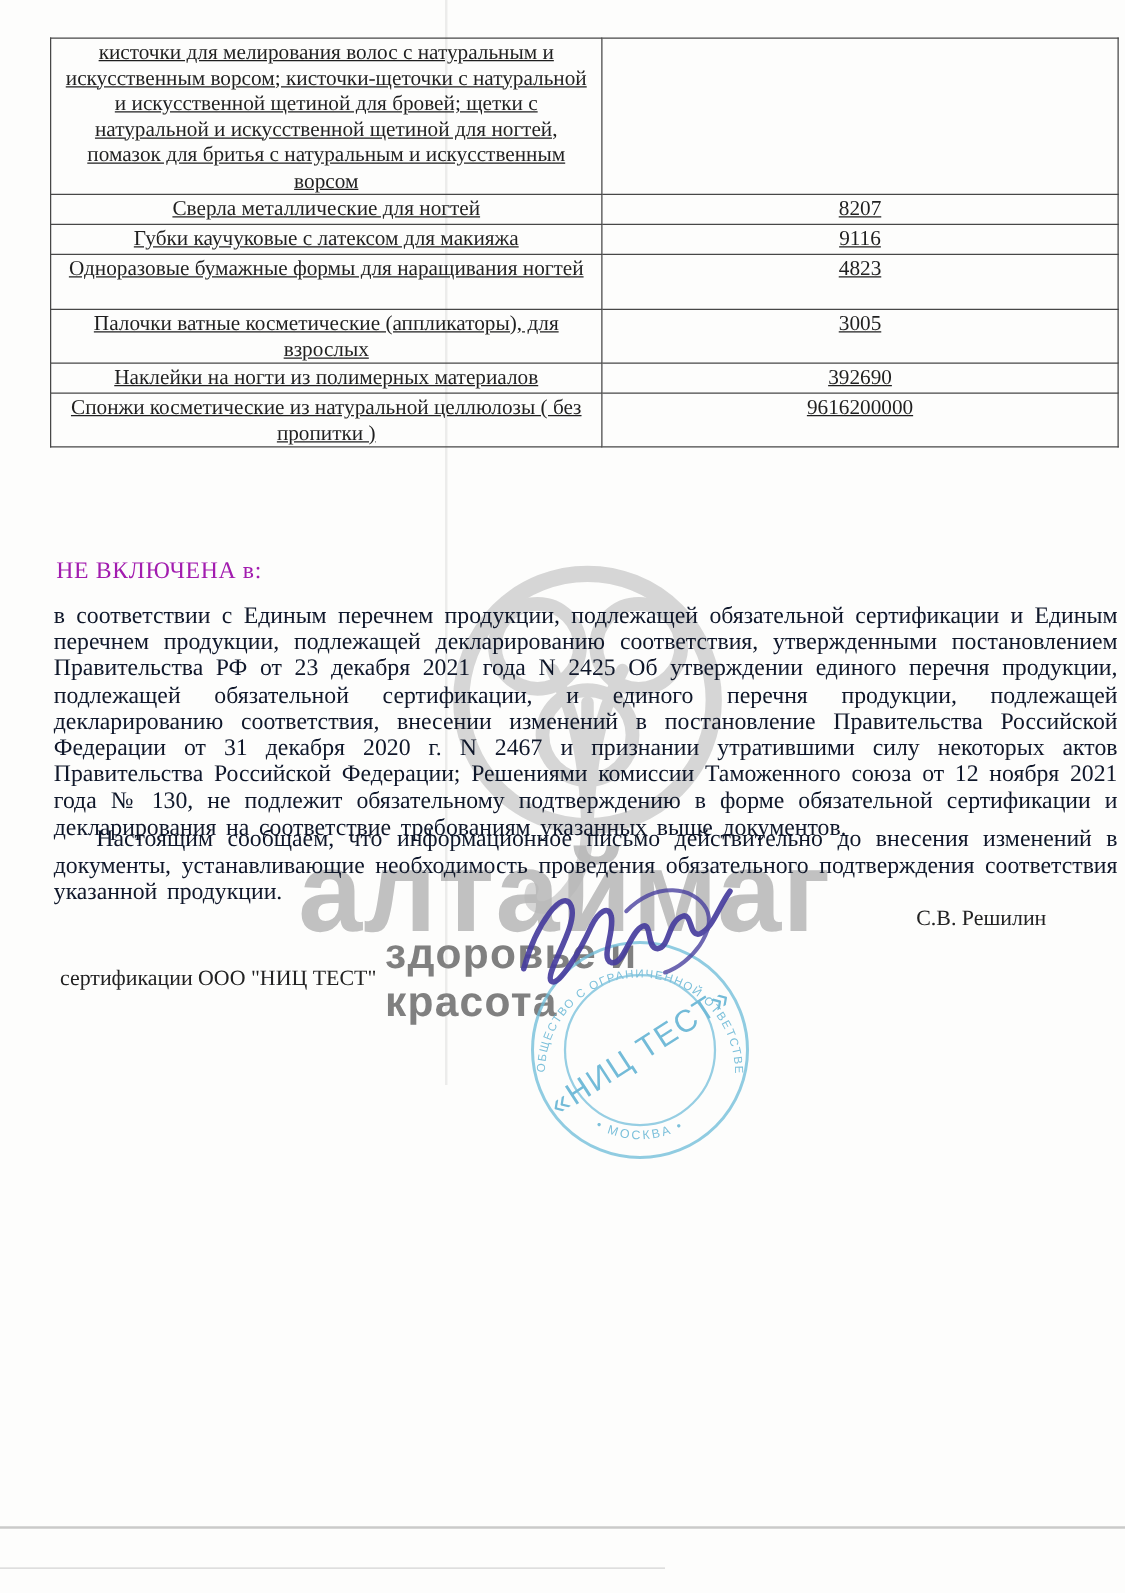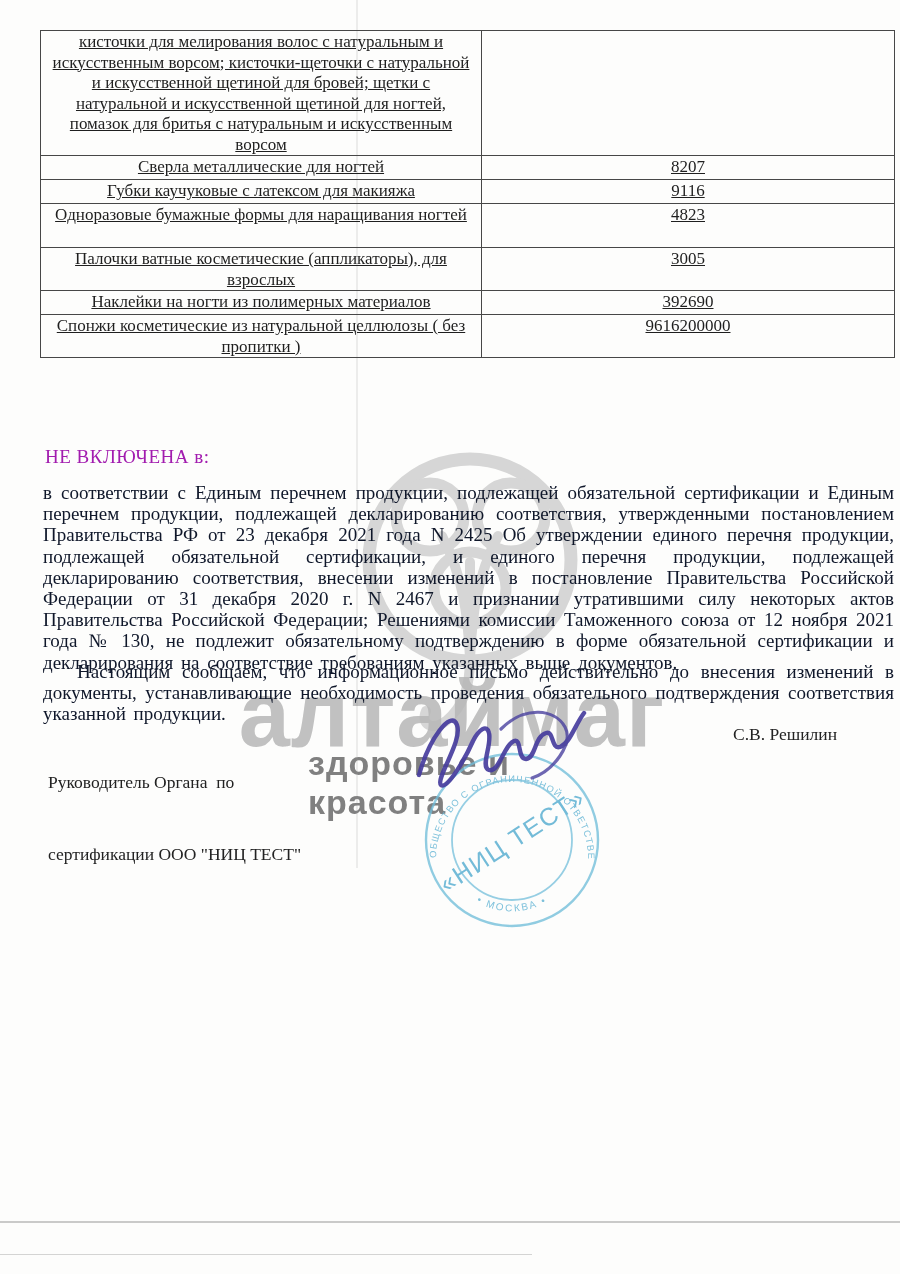--- a/index.html
+++ b/index.html
@@ -132,21 +132,20 @@
   </tbody>
     </table>
 
   <div class="nb-heading">НЕ ВКЛЮЧЕНА в:</div>
 
   <p class="para" id="para-basis">в соответствии с Единым перечнем продукции, подлежащей обязательной сертификации и Единым перечнем продукции, подлежащей декларированию соответствия, утвержденными постановлением Правительства РФ от 23 декабря 2021 года N 2425 Об утверждении единого перечня продукции, подлежащей обязательной сертификации, и единого перечня продукции, подлежащей декларированию соответствия, внесении изменений в постановление Правительства Российской Федерации от 31 декабря 2020 г. N 2467 и признании утратившими силу некоторых актов Правительства Российской Федерации; Решениями комиссии Таможенного союза от 12 ноября 2021 года № 130, не подлежит обязательному подтверждению в форме обязательной сертификации и декларирования на соответствие требованиям указанных выше документов.</p>
 
   <p class="para" id="para-validity">Настоящим сообщаем, что информационное письмо действительно до внесения изменений в документы, устанавливающие необходимость проведения обязательного подтверждения соответствия указанной продукции.</p>
 
   <div class="sig-role">
-    <div>Руководитель Органа  по</div>
     <div>сертификации ООО "НИЦ ТЕСТ"</div>
   </div>
 
   <div class="sig-name">С.В. Решилин</div>
 </div>
 
 <svg id="stamp" width="220" height="220" viewBox="0 0 220 220">
   <defs>
     <path id="ringTop" d="M 34,128 A 76,76 0 1 1 186,128"></path>
     <path id="ringBottom" d="M 52,152 A 72,72 0 0 0 168,152"></path>

